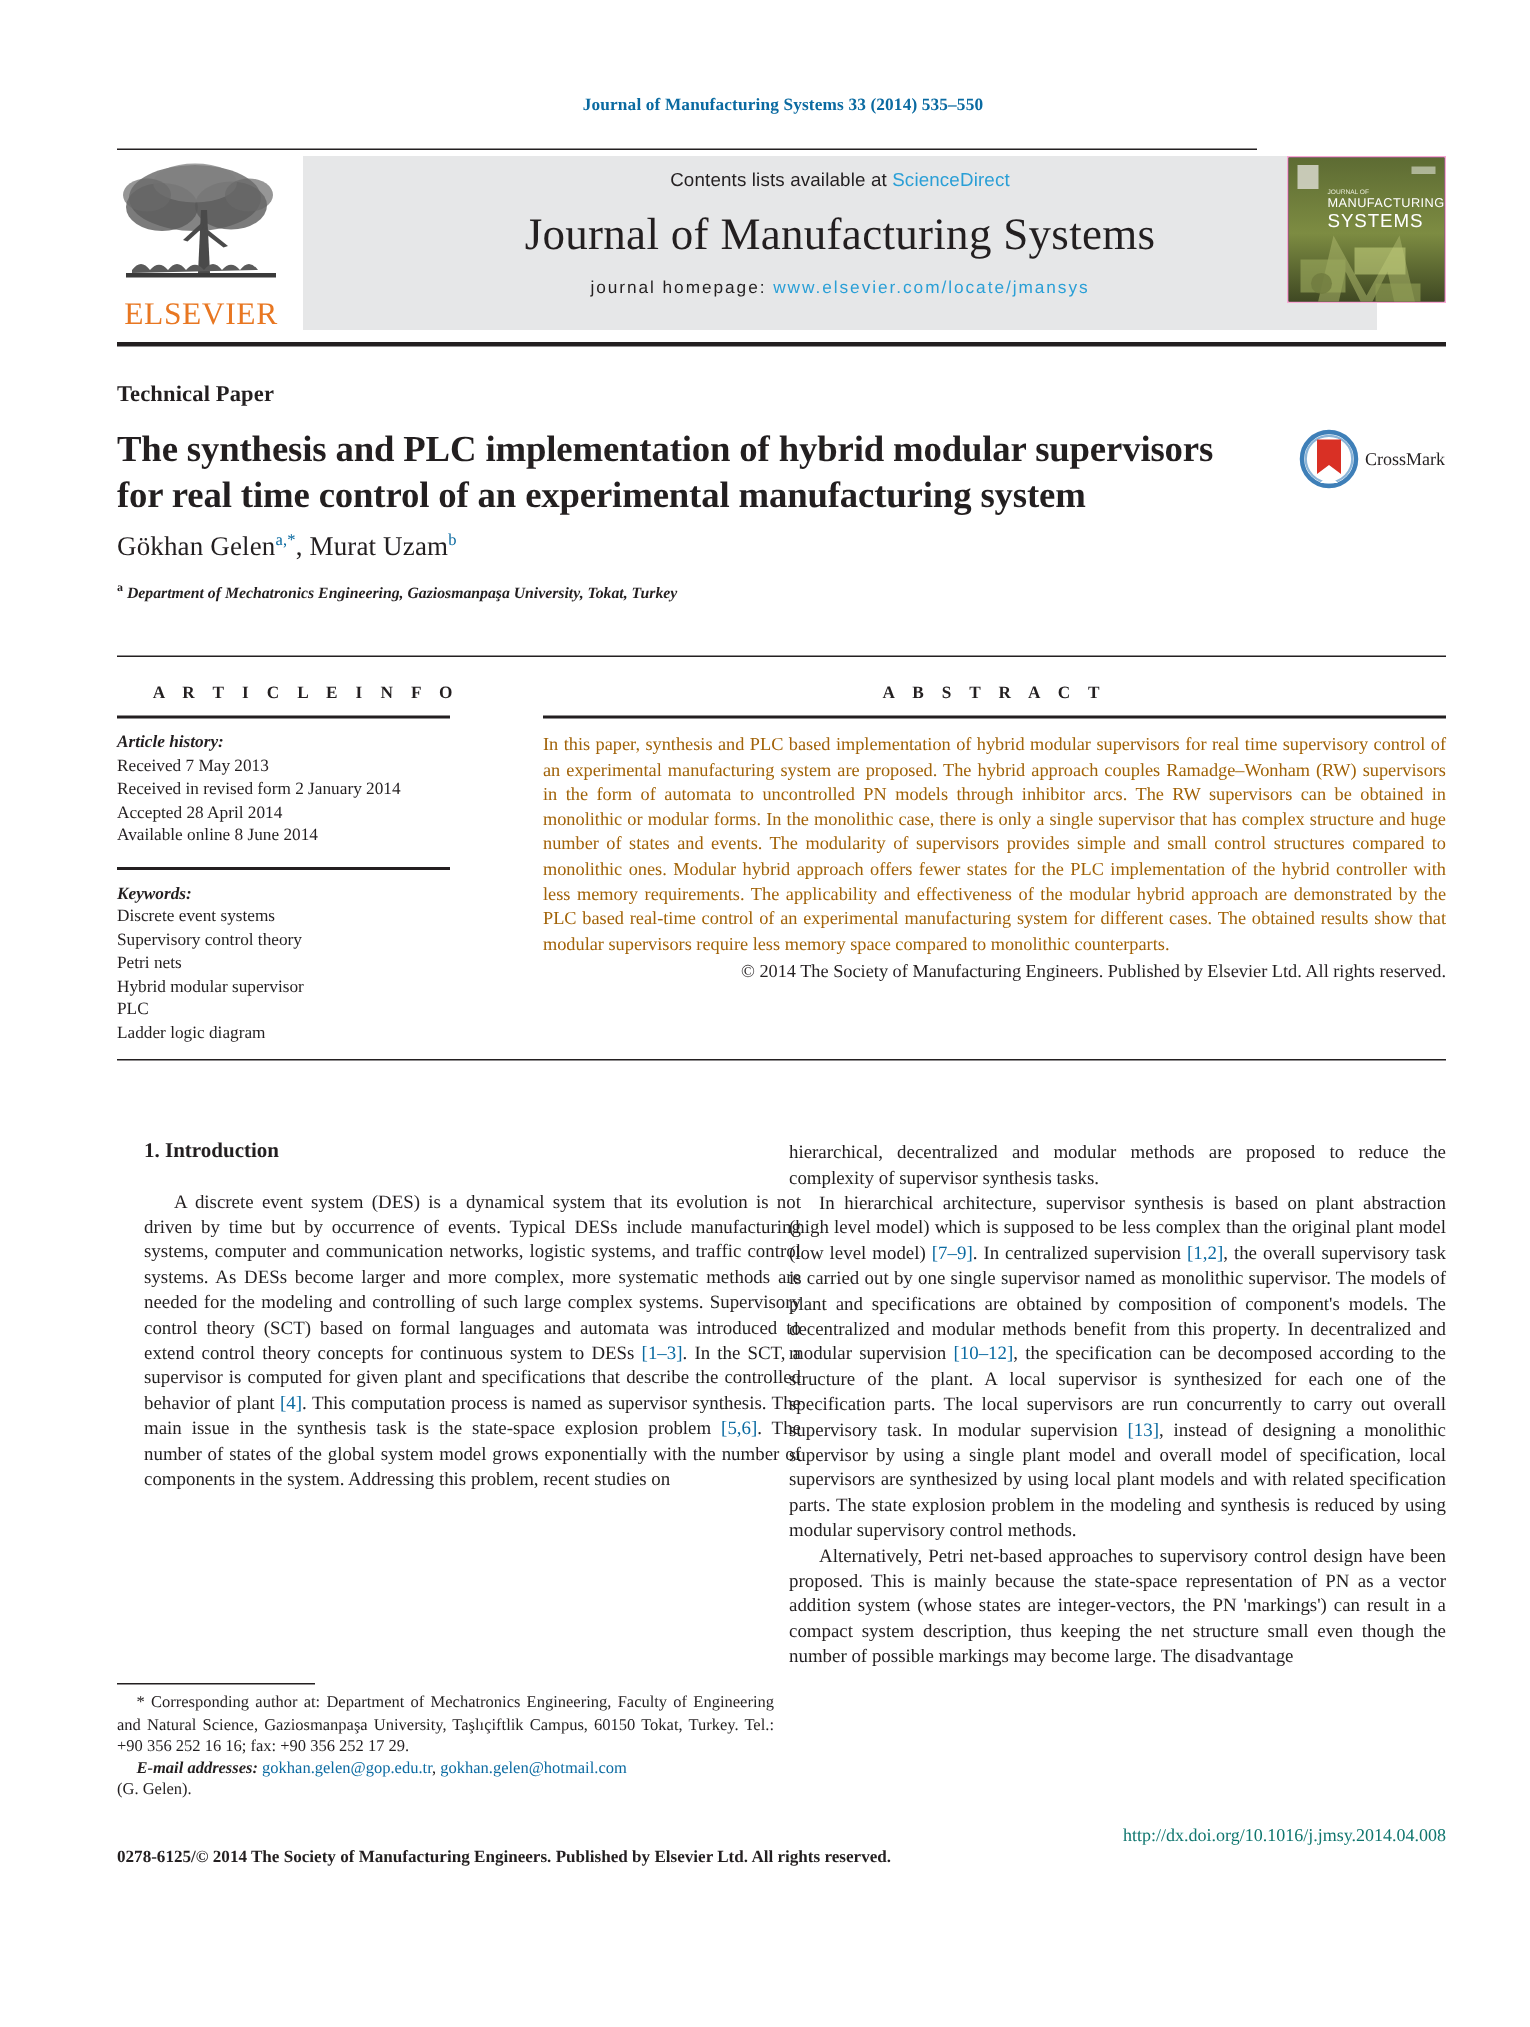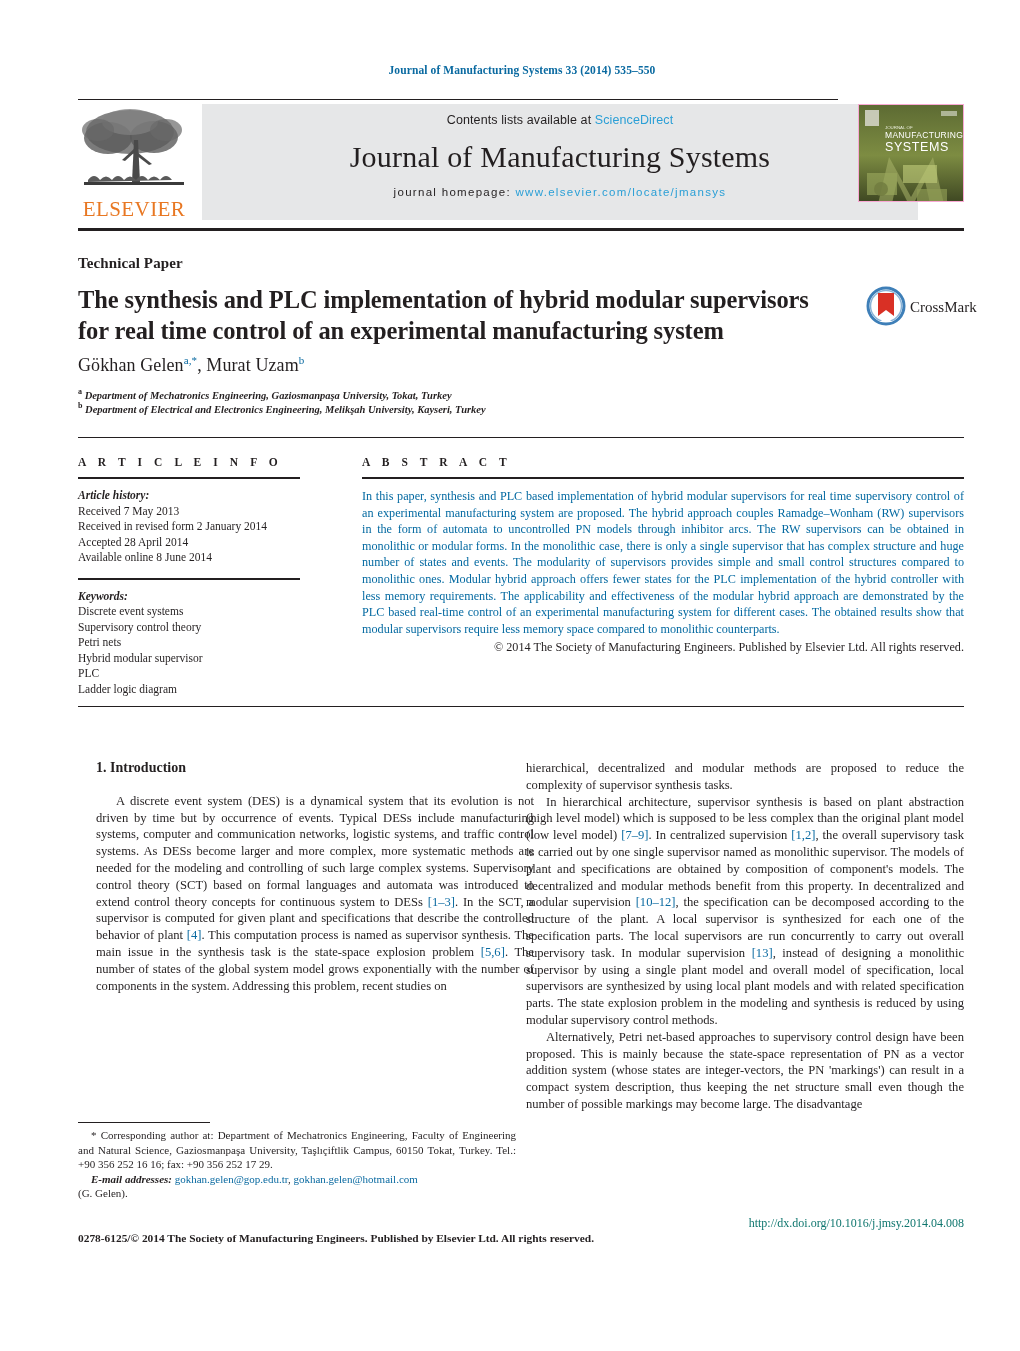--- a/index.html
+++ b/index.html
@@ -154,21 +154,21 @@
     top: 286px;
     left: 866px;
     width: 98px;
     height: 44px;
   }
   .crossmark-label {
     position: absolute;
     left: 44px;
     top: 13px;
     font-family: "Liberation Serif", serif;
-    font-size: 15px;
+    font-size: 12px;
     color: #231f20;
   }
   .authors {
     position: absolute;
     top: 354px;
     left: 78px;
     width: 760px;
     font-size: 18px;
     color: #231f20;
     letter-spacing: 0.1px;
@@ -216,20 +216,21 @@
     top: 456px;
     left: 362px;
     width: 602px;
   }
   .sec-label {
     font-family: "Liberation Serif", serif;
     font-size: 11.5px;
     font-weight: bold;
     letter-spacing: 4.6px;
     color: #231f20;
+    text-align: center;
   }
   .thin-rule {
     height: 2px;
     background: #231f20;
     margin: 9px 0 9px 0;
   }
   .thin-rule.narrow { width: 222px; }
   .thin-rule.wide { width: 602px; }
   .info-heading {
     font-size: 11.5px;
@@ -245,21 +246,21 @@
   }
   .info-gap-rule {
     width: 222px;
     height: 2px;
     background: #231f20;
     margin: 12px 0 9px 0;
   }
   .abs-text {
     font-size: 12.2px;
     line-height: 16.6px;
-    color: #0369a1;
+    color: #a16207;
     text-align: justify;
   }
   .abs-copy {
     font-size: 12.2px;
     line-height: 16.6px;
     color: #231f20;
     text-align: right;
     margin-top: 2px;
   }
   .info-rule-bottom {
@@ -423,23 +424,20 @@
     <div class="crossmark-label">CrossMark</div>
   </div>
 
   <div class="authors">
     <span>Gökhan Gelen</span><sup>a,</sup><sup>*</sup><span>, Murat Uzam</span><sup>b</sup>
   </div>
 
   <div class="affil" id="affil-a">
     <sup>a</sup> <span>Department of Mechatronics Engineering, Gaziosmanpaşa University, Tokat, Turkey</span>
   </div>
-  <div class="affil" id="affil-b">
-    <sup>b</sup> <span>Department of Electrical and Electronics Engineering, Melikşah University, Kayseri, Turkey</span>
-  </div>
 
   <div class="info-rule-top"></div>
 
   <div class="info-col">
     <div class="sec-label">A R T I C L E   I N F O</div>
     <div class="thin-rule narrow"></div>
     <div class="info-heading">Article history:</div>
     <div class="info-item">Received 7 May 2013</div>
     <div class="info-item">Received in revised form 2 January 2014</div>
     <div class="info-item">Accepted 28 April 2014</div>

